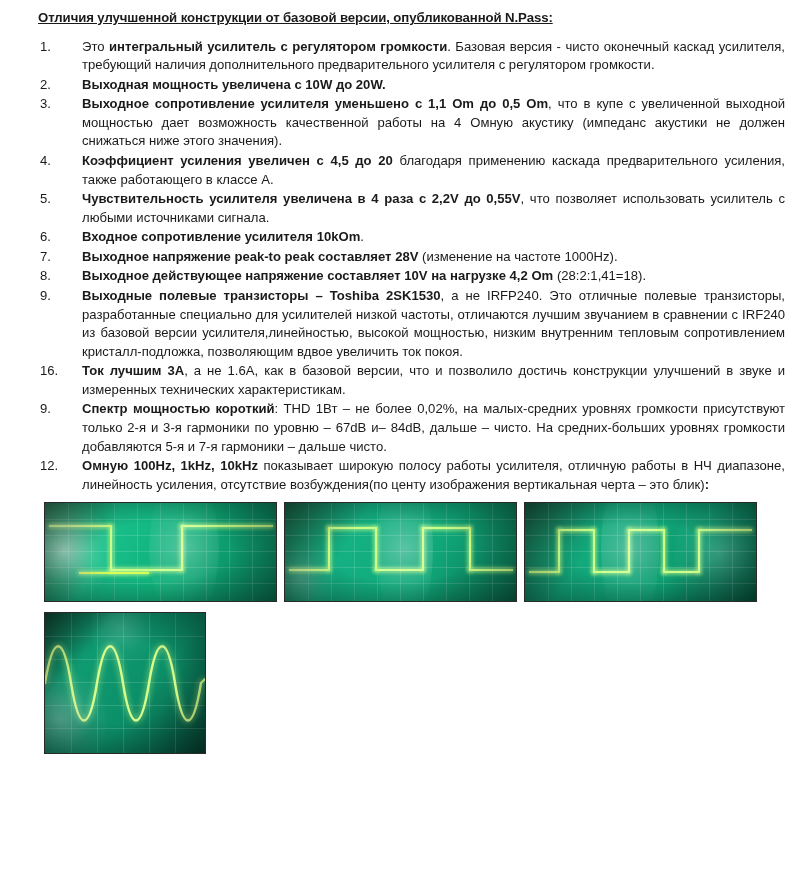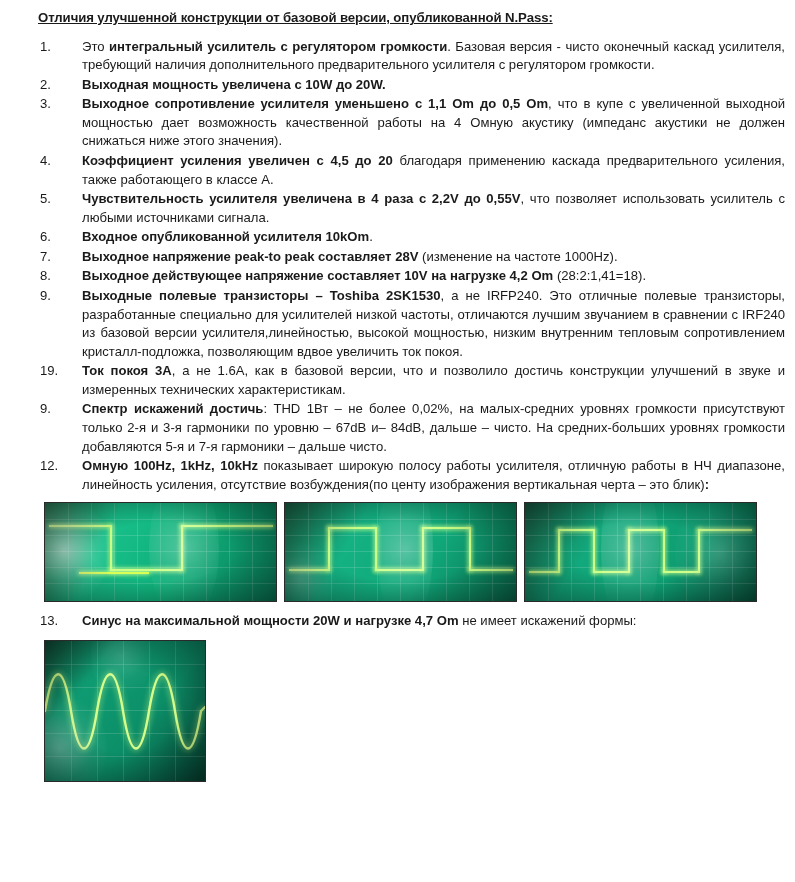--- a/index.html
+++ b/index.html
@@ -130,41 +130,41 @@
       <div class="item">
         <div class="num">4.</div>
         <div class="body-text"><b>Коэффициент усиления увеличен с 4,5 до 20</b><span> благодаря применению каскада предварительного усиления, также работающего в классе А.</span></div>
       </div>
       <div class="item">
         <div class="num">5.</div>
         <div class="body-text"><b>Чувствительность усилителя увеличена в 4 раза с 2,2V до 0,55V</b><span>, что позволяет использовать усилитель с любыми источниками сигнала.</span></div>
       </div>
       <div class="item">
         <div class="num">6.</div>
-        <div class="body-text"><b>Входное опубликованной усилителя 10kOm</b><span>.</span></div>
+        <div class="body-text"><b>Входное сопротивление усилителя 10kOm</b><span>.</span></div>
       </div>
       <div class="item">
         <div class="num">7.</div>
         <div class="body-text"><b>Выходное напряжение peak-to peak составляет 28V</b><span> (изменение на частоте 1000Hz).</span></div>
       </div>
       <div class="item">
         <div class="num">8.</div>
         <div class="body-text"><b>Выходное действующее напряжение составляет 10V на нагрузке 4,2 Om</b><span> (28:2:1,41=18).</span></div>
       </div>
       <div class="item">
         <div class="num">9.</div>
         <div class="body-text"><b>Выходные полевые транзисторы – Toshiba 2SK1530</b><span>, а не IRFP240.  Это отличные полевые транзисторы, разработанные специально для усилителей низкой частоты, отличаются лучшим звучанием в сравнении с IRF240 из базовой версии усилителя,линейностью, высокой мощностью, низким внутренним тепловым сопротивлением кристалл-подложка,  позволяющим вдвое увеличить ток покоя.</span></div>
       </div>
       <div class="item">
-        <div class="num">19.</div>
-        <div class="body-text"><b>Ток покоя 3А</b><span>, а не 1.6А, как в базовой версии, что и позволило достичь конструкции улучшений в звуке и измеренных технических характеристикам.</span></div>
+        <div class="num">16.</div>
+        <div class="body-text"><b>Ток лучшим 3А</b><span>, а не 1.6А, как в базовой версии, что и позволило достичь конструкции улучшений в звуке и измеренных технических характеристикам.</span></div>
       </div>
       <div class="item">
         <div class="num">9.</div>
-        <div class="body-text"><b>Спектр искажений достичь</b><span>: THD 1Вт – не более 0,02%, на малых-средних уровнях громкости присутствуют только 2-я и 3-я гармоники по уровню – 67dB и– 84dB, дальше – чисто. На средних-больших уровнях громкости добавляются 5-я и 7-я гармоники – дальше чисто.</span></div>
+        <div class="body-text"><b>Спектр мощностью короткий</b><span>: THD 1Вт – не более 0,02%, на малых-средних уровнях громкости присутствуют только 2-я и 3-я гармоники по уровню – 67dB и– 84dB, дальше – чисто. На средних-больших уровнях громкости добавляются 5-я и 7-я гармоники – дальше чисто.</span></div>
       </div>
       <div class="item">
         <div class="num">12.</div>
         <div class="body-text"><b>Омную 100Hz, 1kHz, 10kHz</b><span> показывает широкую полосу работы усилителя, отличную работы в НЧ диапазоне, линейность усиления, отсутствие возбуждения(по центу изображения вертикальная черта – это блик)</span><b>:</b></div>
       </div>
     </div>
 
   <div class="scope-row">
 
     <div class="scope small">
@@ -257,24 +257,20 @@
       <div class="trace tr-h" style="left:138px; top:68px; width:36px;"></div>
       <div class="trace tr-v" style="left:173px; top:26px; height:44px;"></div>
       <div class="trace tr-h" style="left:173px; top:26px; width:54px;"></div>
       <div class="glare" style="left:76px; top:-36px; width:58px; height:164px; opacity:0.5;"></div>
       <div class="glare" style="left:150px; top:-10px; width:90px; height:120px; opacity:0.32;"></div>
       <div class="edge-dark"></div>
     </div>
 
   </div>
 
-  <div class="item">
-    <div class="num">13.</div>
-    <div class="body-text"><b>Синус на максимальной мощности 20W и нагрузке 4,7 Om</b><span> не имеет искажений формы:</span></div>
-  </div>
 
   <div class="scope solo">
     <div class="scr" style="background:linear-gradient(130deg,#12503a 0%,#0f9c72 26%,#0c8f68 60%,#064735 100%);"></div>
     <div class="grid-lines">
       <span class="gv" style="left:26px"></span>
         <span class="gv" style="left:52px"></span>
       <span class="gv" style="left:78px"></span>
         <span class="gv" style="left:104px"></span>
       <span class="gv" style="left:130px"></span>
       <span class="gh" style="top:23px"></span>

